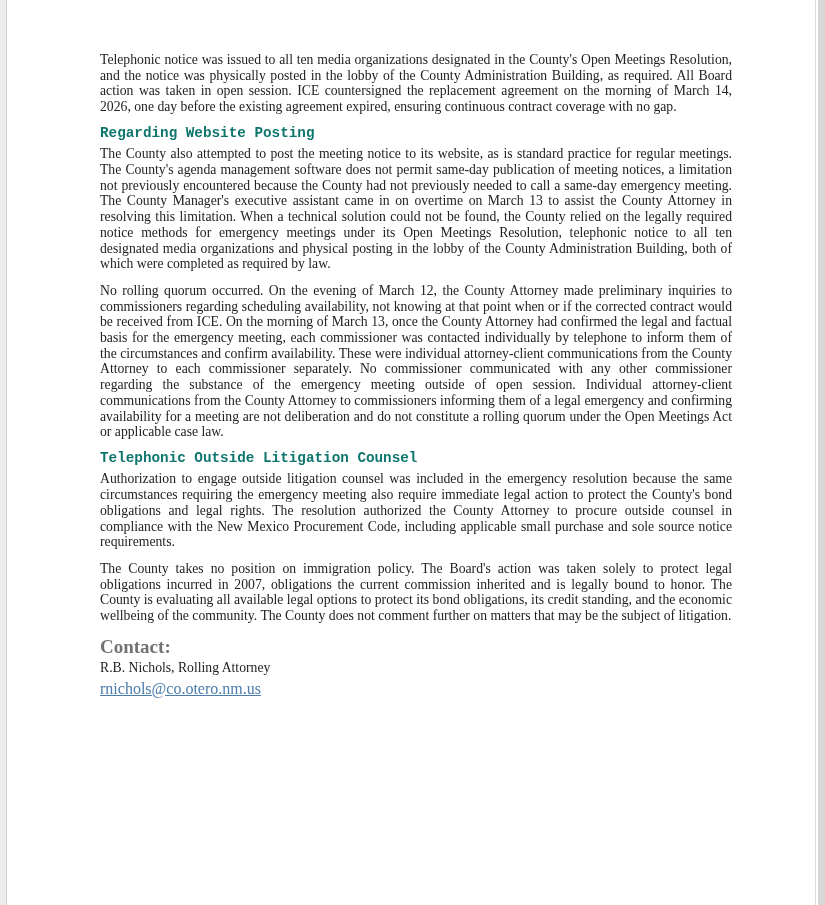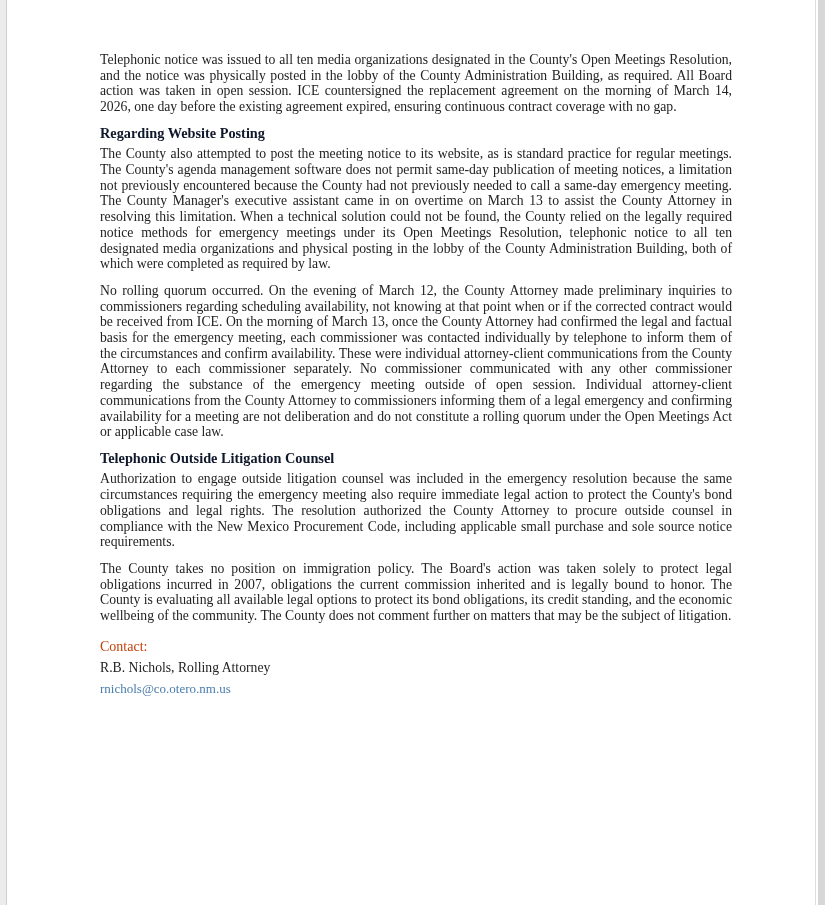--- a/index.html
+++ b/index.html
@@ -44,40 +44,42 @@
     margin: 0 0 11px 0;
     font-size: 13.7px;
     line-height: 15.7px;
     text-align: justify;
     color: #222222;
   }
   .doc h2.section-heading {
     font-size: 14.3px;
     line-height: 15.5px;
     font-weight: bold;
-    color: #0f172a;
+    color: #0f766e;
     margin: 8px 0 5px 0;
+    font-family: Liberation Mono, monospace;
   }
   .contact-block {
     margin-top: 12px;
   }
   .contact-block .contact-heading {
-    font-weight: normal;
-    font-size: 14px;
+    font-weight: bold;
+    font-size: 19px;
     line-height: 21px;
-    color: #c2410c;
+    color: #737373;
   }
   .contact-block .contact-line {
     font-size: 13.7px;
     line-height: 21px;
     color: #222222;
   }
   .contact-block a.email-link {
-    font-size: 13px;
+    font-size: 16px;
     line-height: 21px;
+    text-decoration: underline;
     cursor: pointer;
   }
 </style>
 </head>
 <body>
 
 <div class="edge-left"></div>
 <div class="edge-right-line"></div>
 <div class="edge-right"></div>
 

